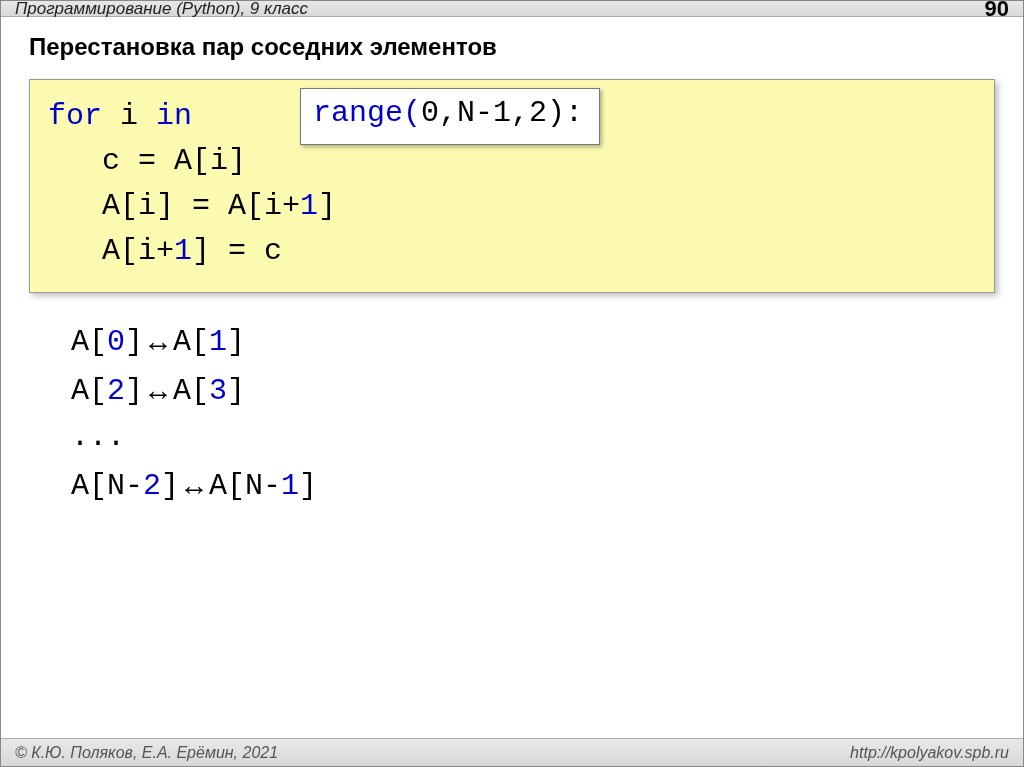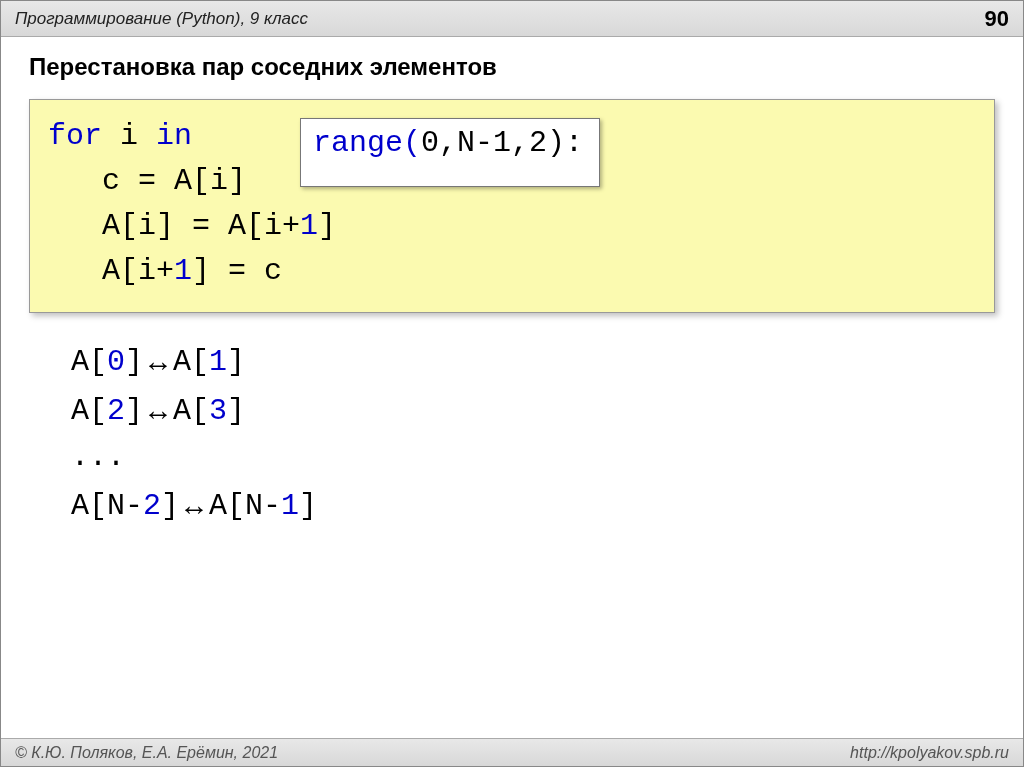--- a/index.html
+++ b/index.html
@@ -5,21 +5,21 @@
   * { box-sizing: border-box; margin: 0; padding: 0; }
   body {
     width: 1024px;
     height: 767px;
     font-family: Arial, Helvetica, sans-serif;
     background: #fff;
     position: relative;
     border: 1px solid #888;
   }
   .header-bar {
-    height: 36px;
+    height: 16px;
     background: linear-gradient(#e8e8e8, #d8d8d8);
     border-bottom: 1px solid #aaa;
     display: flex;
     align-items: center;
     justify-content: space-between;
     padding: 0 14px;
     font-style: italic;
     font-size: 17px;
     color: #222;
   }
@@ -48,26 +48,26 @@
     position: relative;
     margin-top: 8px;
     margin-bottom: 24px;
   }
   .code-box .line { white-space: pre; }
   .kw { color: #0000cc; }
   .comment { color: #009900; }
   .num { color: #0000cc; }
   .overlay-box {
     position: absolute;
-    top: 18px;
+    top: 8px;
     left: 270px;
     background: #fff;
     border: 1px solid #777;
     box-shadow: 2px 2px 4px rgba(0,0,0,0.3);
-    padding: 2px 16px 20px 12px;
+    padding: 2px 16px 8px 12px;
     font-family: "Courier New", monospace;
     font-size: 30px;
     color: #0000cc;
     white-space: pre;
   }
   .overlay-box .paren { color: #000; }
   .overlay-box .num-o { color: #000; }
   .swap-list {
     font-family: "Courier New", monospace;
     font-size: 30px;

